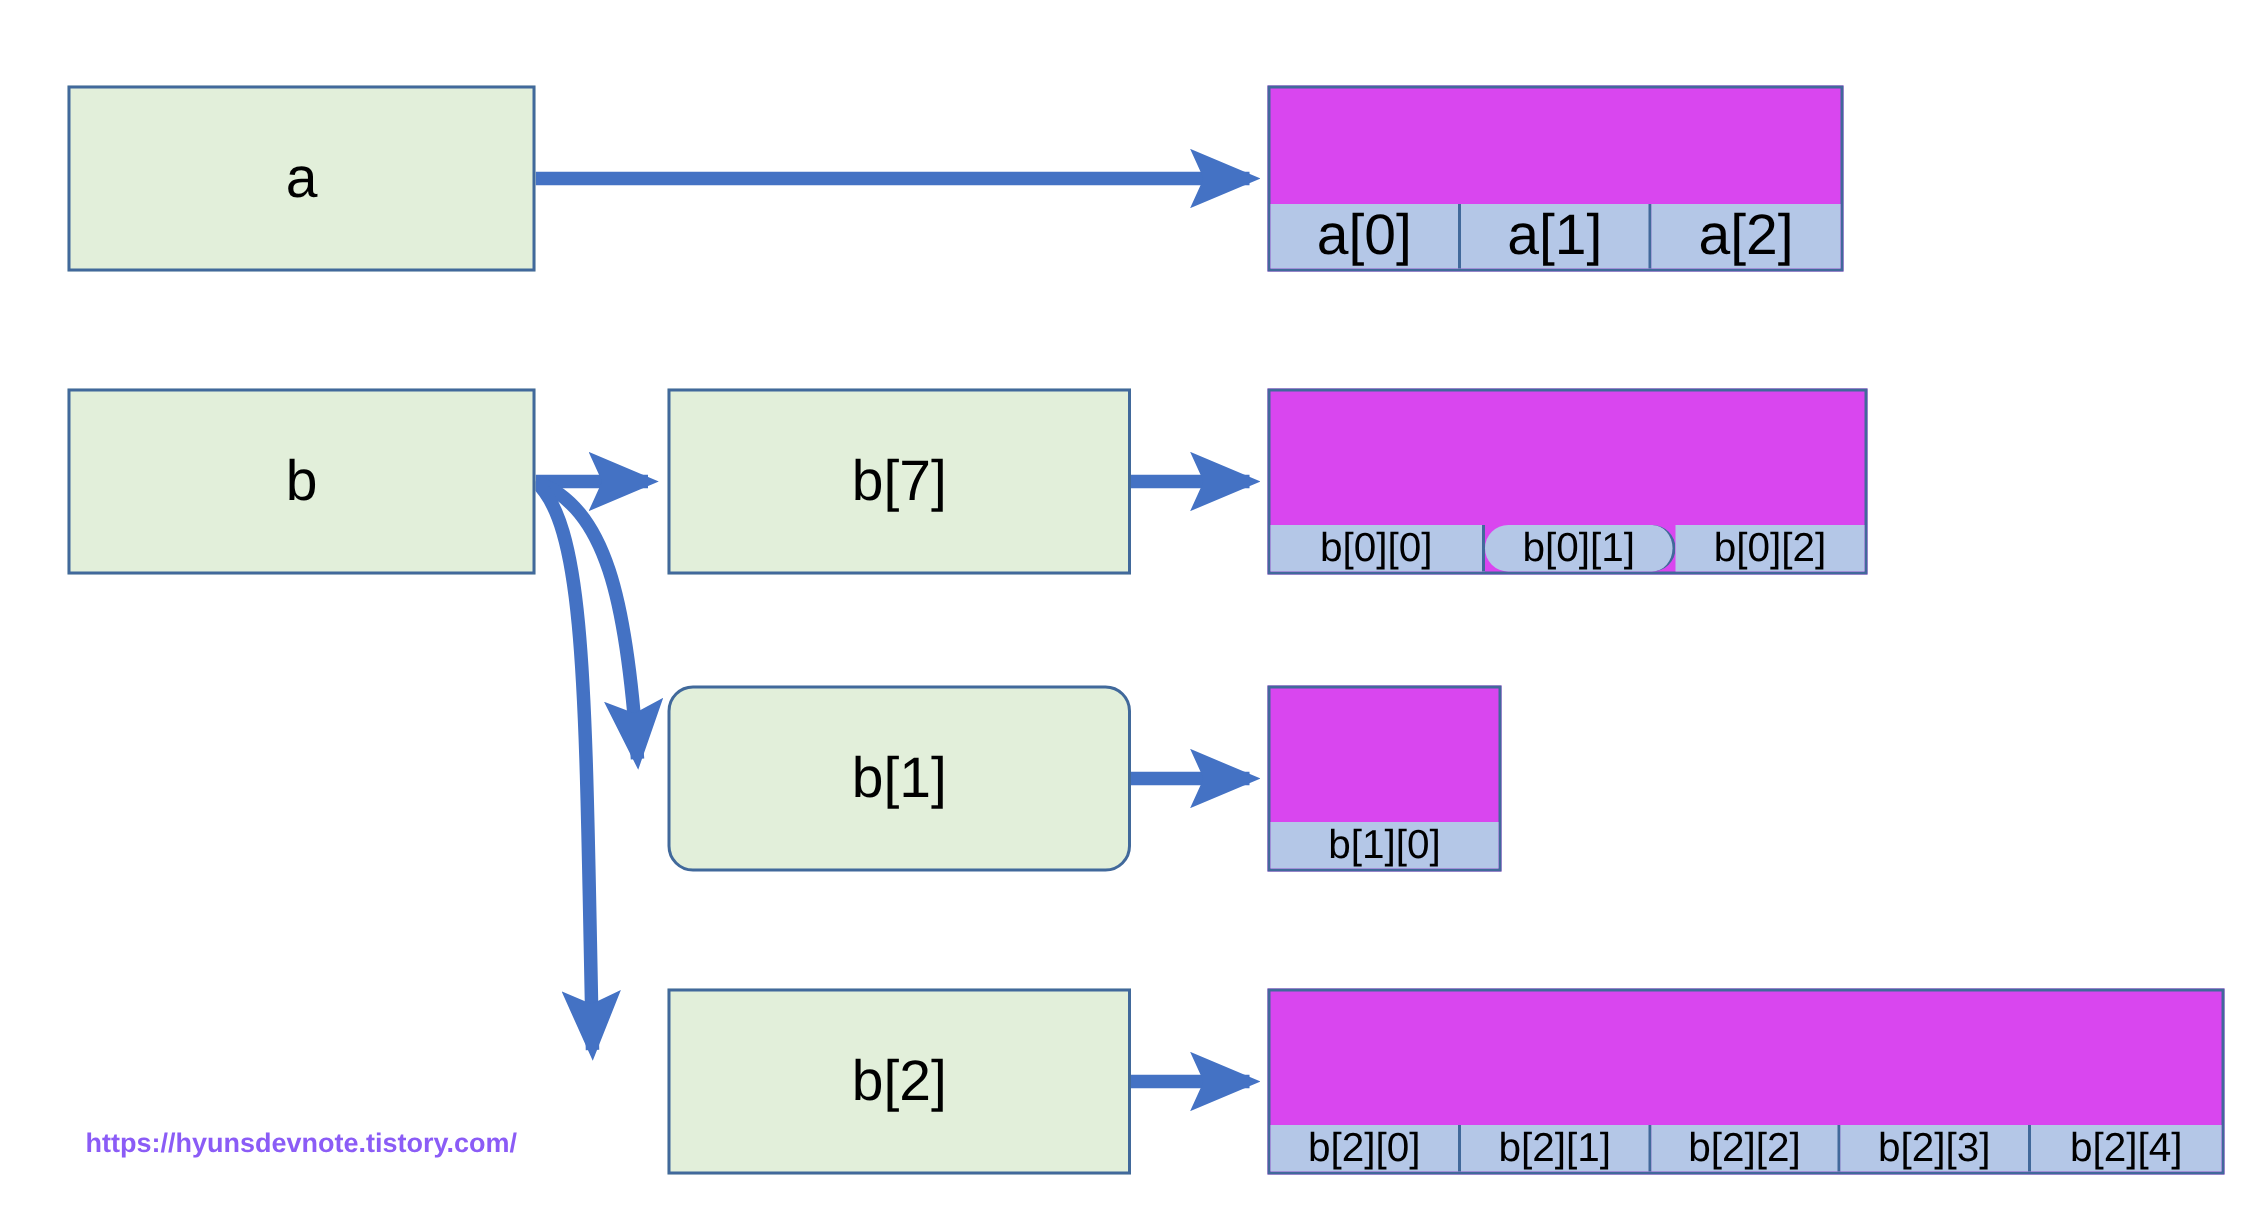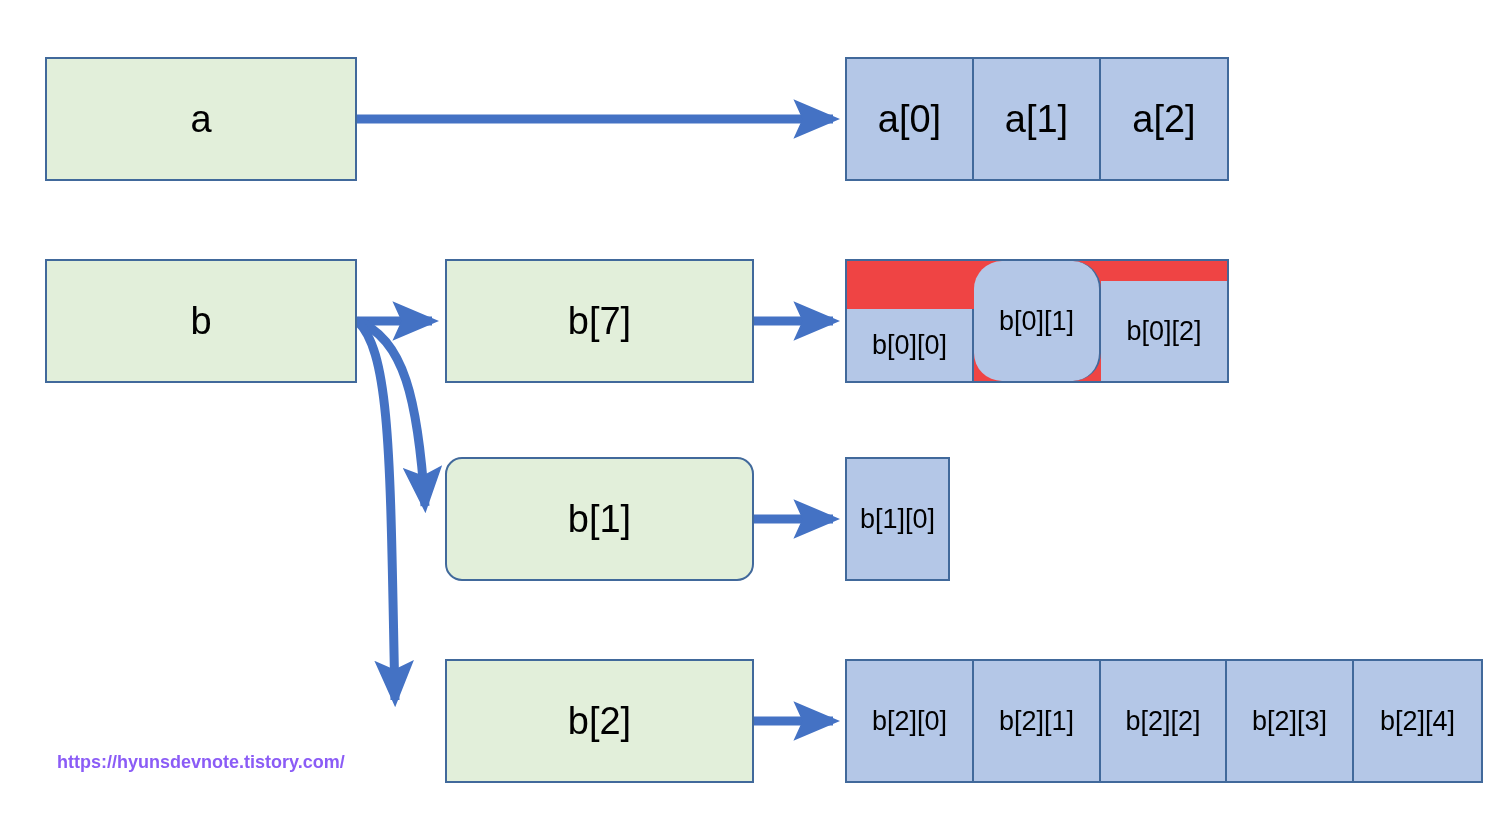--- a/index.html
+++ b/index.html
@@ -37,21 +37,22 @@
     color: #000000;
     font-size: 38px;
     font-family: "Liberation Sans", sans-serif;
     letter-spacing: 0px;
   }
   .array-strip {
     position: absolute;
     box-sizing: border-box;
     display: flex;
     border: 2px solid #41699b;
-    background: #ef4444;
+    background: #d946ef;
+    align-items: flex-end;
   }
   .array-cell {
     box-sizing: border-box;
     background: #b4c7e7;
     border-right: 2px solid #41699b;
     display: flex;
     align-items: center;
     justify-content: center;
     color: #000000;
     font-family: "Liberation Sans", sans-serif;
@@ -118,27 +119,27 @@
     <span>b[2]</span>
   </div>
 
   <div class="array-strip" style="left:845px; top:57px; height:124px;">
     <div class="array-cell cell-lg" style="width:127px;">a[0]</div>
     <div class="array-cell cell-lg" style="width:127px;">a[1]</div>
     <div class="array-cell cell-lg" style="width:126px;">a[2]</div>
   </div>
 
   <div class="array-strip" style="left:845px; top:259px; height:124px;">
-    <div class="array-cell cell-sm" style="width:127px;margin-top:48px;">b[0][0]</div>
+    <div class="array-cell cell-sm" style="width:143px;margin-top:48px;">b[0][0]</div>
     <div class="array-cell cell-sm" style="width:127px;border-radius:28px;">b[0][1]</div>
     <div class="array-cell cell-sm" style="width:126px;margin-top:20px;">b[0][2]</div>
   </div>
 
   <div class="array-strip" style="left:845px; top:457px; height:124px;">
-    <div class="array-cell cell-sm" style="width:101px;">b[1][0]</div>
+    <div class="array-cell cell-sm" style="width:152px;">b[1][0]</div>
   </div>
 
   <div class="array-strip" style="left:845px; top:659px; height:124px;">
     <div class="array-cell cell-sm" style="width:127px;">b[2][0]</div>
     <div class="array-cell cell-sm" style="width:127px;">b[2][1]</div>
     <div class="array-cell cell-sm" style="width:126px;">b[2][2]</div>
     <div class="array-cell cell-sm" style="width:127px;">b[2][3]</div>
     <div class="array-cell cell-sm" style="width:127px;">b[2][4]</div>
   </div>
 

